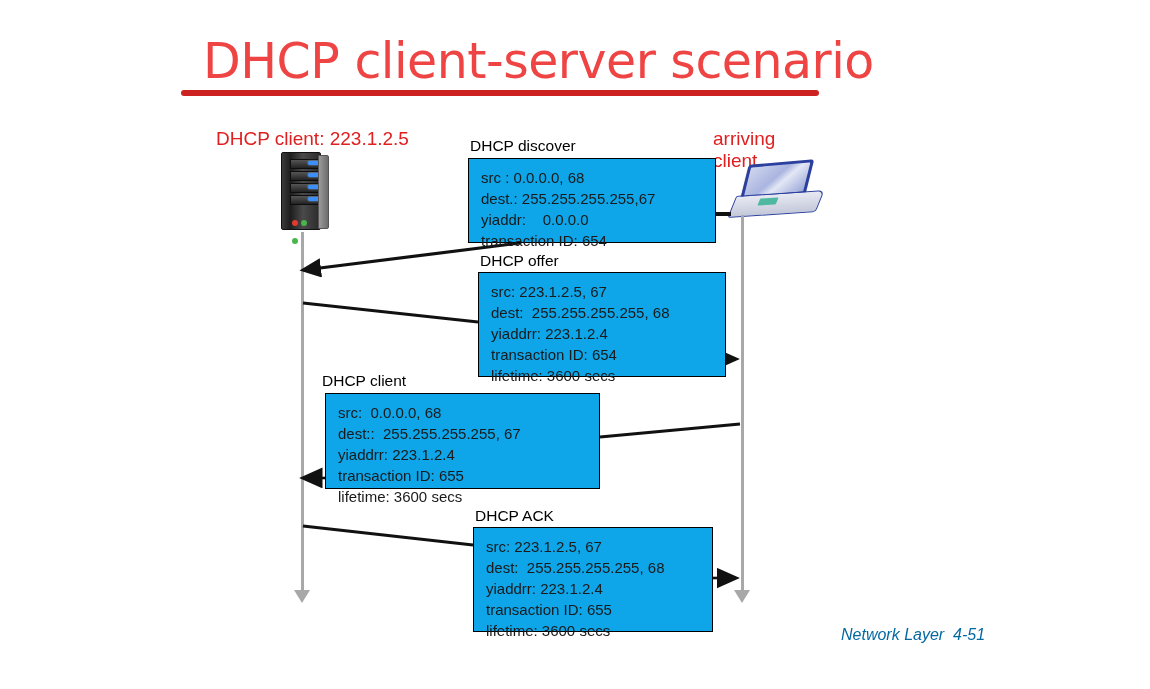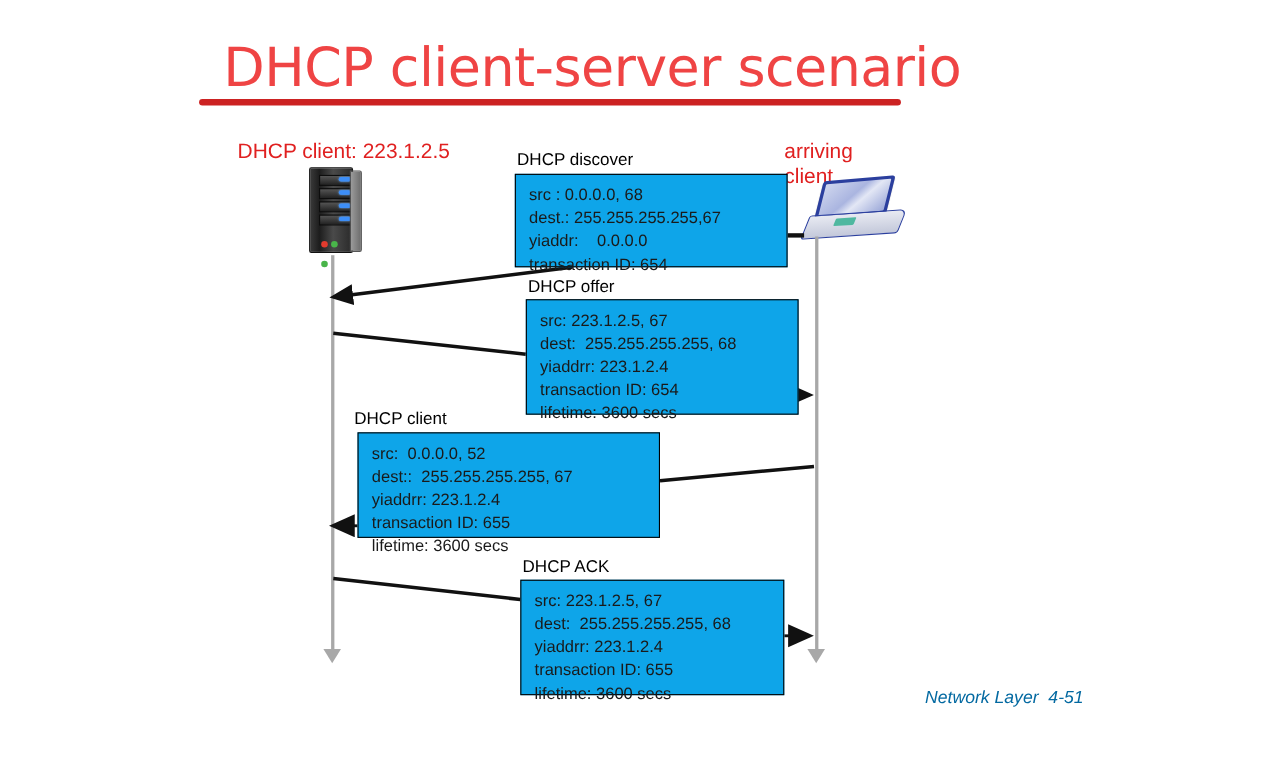--- a/index.html
+++ b/index.html
@@ -306,21 +306,21 @@
   <div id="box-offer" class="msg-box">
     <div class="line">src: 223.1.2.5, 67</div>
     <div class="line">dest:  255.255.255.255, 68</div>
     <div class="line">yiaddrr: 223.1.2.4</div>
     <div class="line">transaction ID: 654</div>
     <div class="line">lifetime: 3600 secs</div>
   </div>
 
   <div id="title-request" class="msg-title">DHCP client</div>
   <div id="box-request" class="msg-box">
-    <div class="line">src:  0.0.0.0, 52</div>
+    <div class="line">src:  0.0.0.0, 68</div>
     <div class="line">dest::  255.255.255.255, 67</div>
     <div class="line">yiaddrr: 223.1.2.4</div>
     <div class="line">transaction ID: 655</div>
     <div class="line">lifetime: 3600 secs</div>
   </div>
 
   <div id="title-ack" class="msg-title">DHCP ACK</div>
   <div id="box-ack" class="msg-box">
     <div class="line">src: 223.1.2.5, 67</div>
     <div class="line">dest:  255.255.255.255, 68</div>

